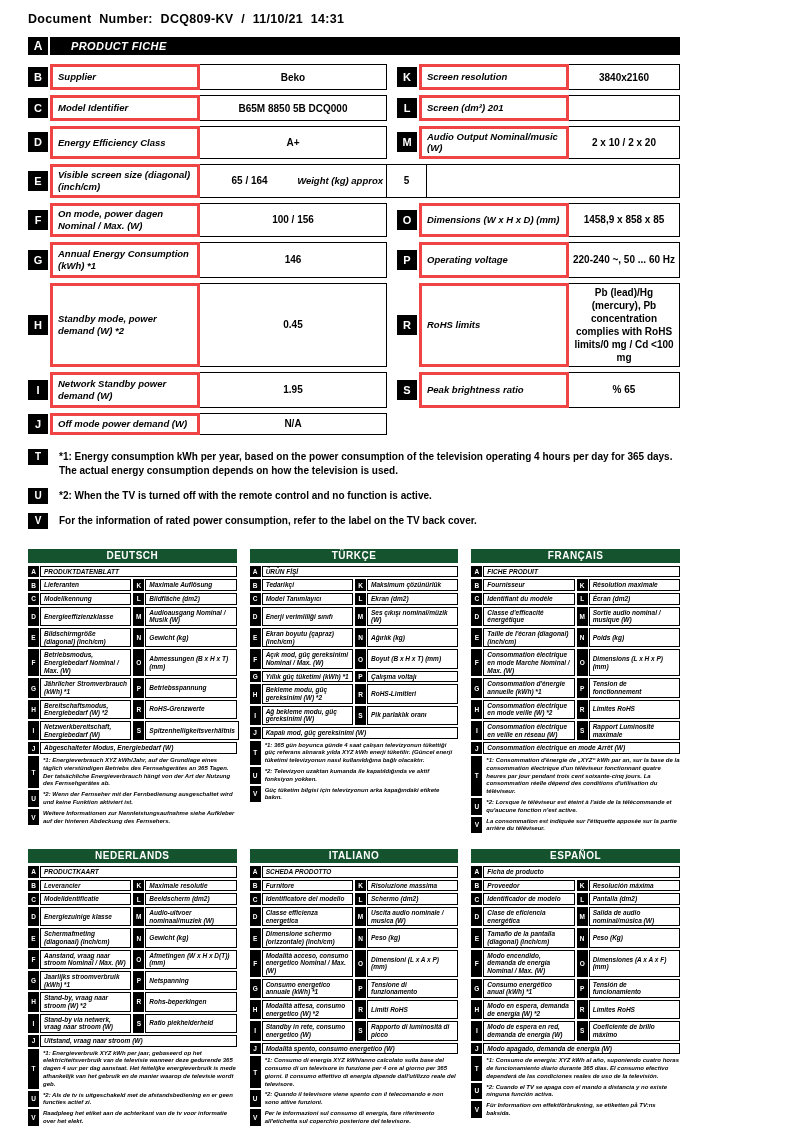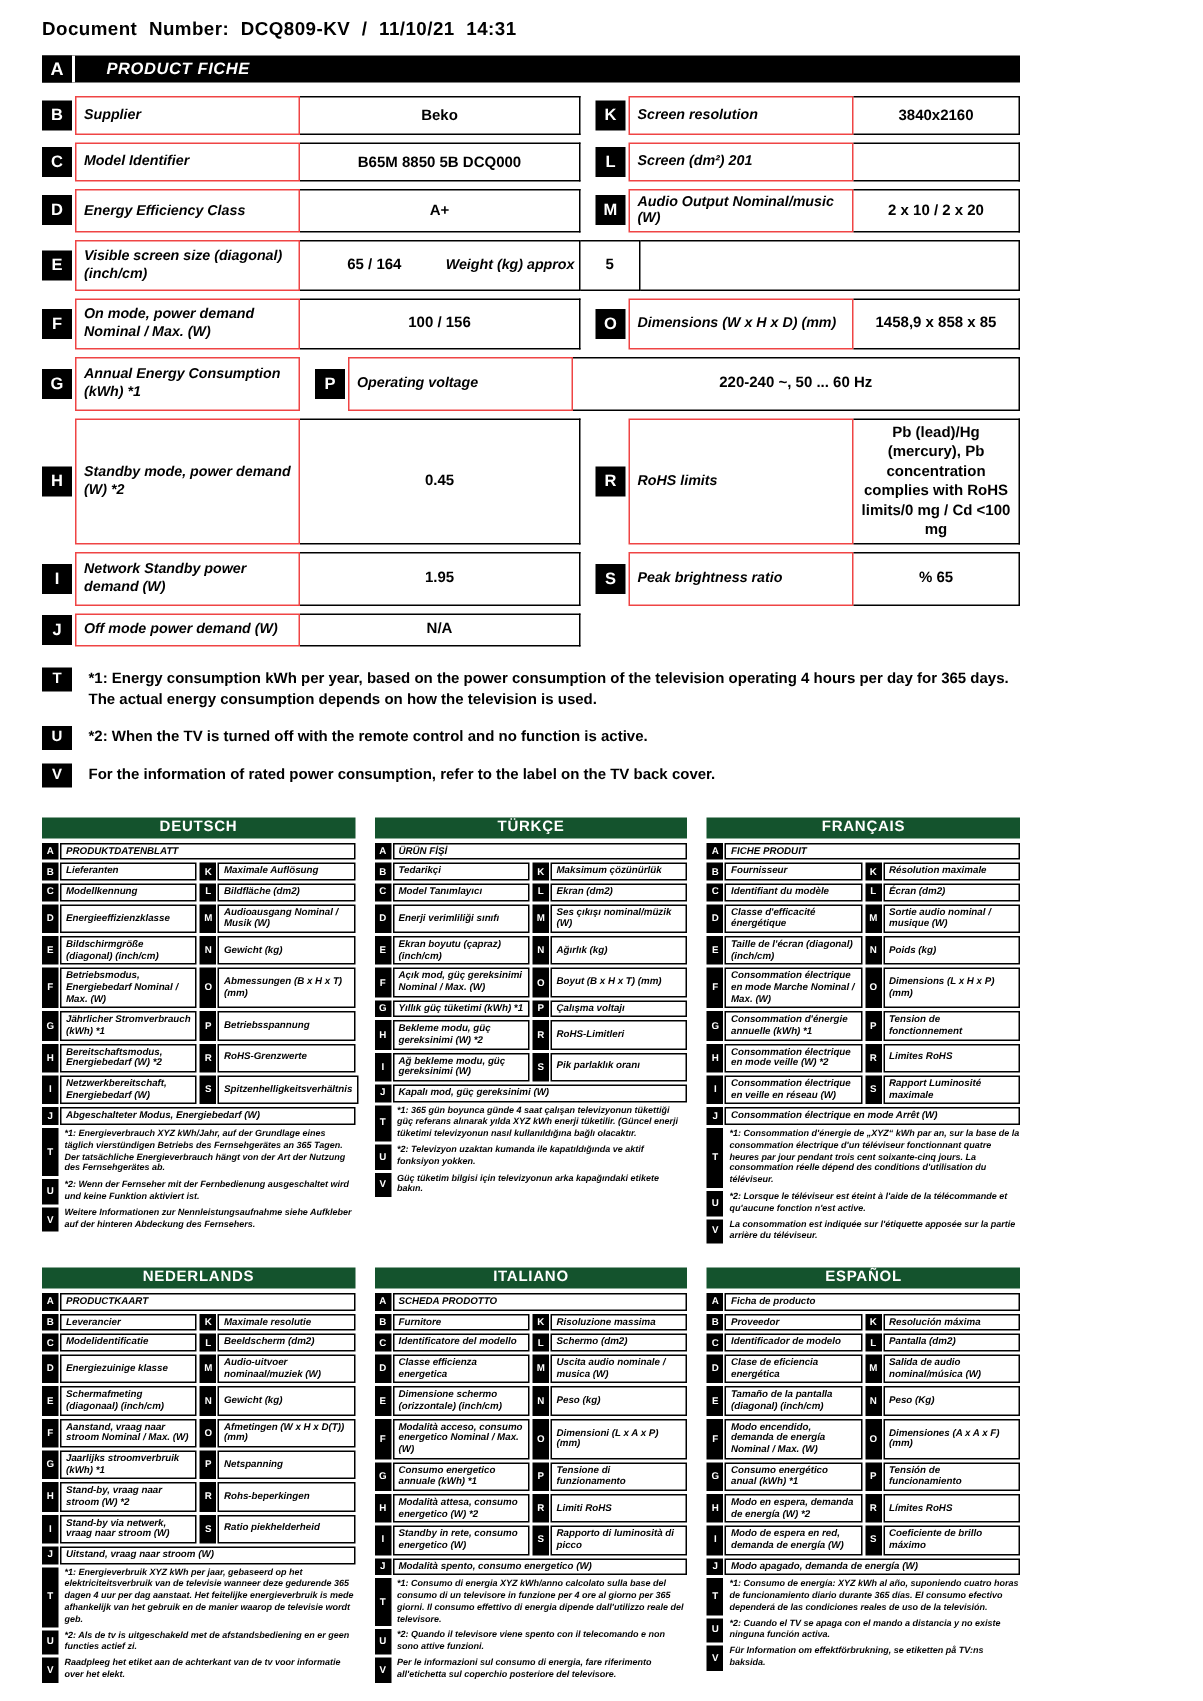--- a/index.html
+++ b/index.html
@@ -8,21 +8,21 @@
   .page{width:708px;height:1134px;padding:12px 28px 0}
   .doc-num{font-size:12.5px;font-weight:bold;letter-spacing:.3px;margin-bottom:11px;word-spacing:4px}
   
   .title-bar{display:flex;align-items:center;background:#000;height:18px;margin-bottom:9px}
   .abadge{width:22px;height:18px;background:#000;color:#fff;font-weight:bold;font-size:12px;display:flex;align-items:center;justify-content:center;border-right:2px solid #fff;flex:none}
   .ttext{color:#fff;font-style:italic;font-weight:bold;font-size:11px;margin-left:21px;letter-spacing:.4px}
   
   .mtable{display:flex;flex-direction:column}
   .mrow{display:flex;align-items:stretch;margin-bottom:5px}
   .badge{width:20px;height:20px;background:#000;color:#fff;font-weight:bold;font-size:11px;display:flex;align-items:center;justify-content:center;margin-right:2px;flex:none;align-self:center}
-  .lbl{width:150px;border:1px solid #ef4444;padding:2px 5px;font-weight:bold;font-style:italic;font-size:9.5px;line-height:1.2;display:flex;align-items:center;flex:none}
+  .lbl{width:150px;border:3px solid #ef4444;padding:2px 5px;font-weight:bold;font-style:italic;font-size:9.5px;line-height:1.2;display:flex;align-items:center;flex:none}
   .val{border:1px solid #000;border-left:none;padding:2px 4px;font-weight:bold;font-size:10px;line-height:1.3;display:flex;align-items:center;justify-content:center;text-align:center}
   .val.l{width:187px;flex:none}
   .val.r{flex:1}
   .colgap{width:10px;flex:none}
   .h26{min-height:26px}.h34{min-height:34px}.h36{min-height:36px}.h50{min-height:50px}.h22{min-height:22px}
   .vale{width:187px;flex:none;border:1px solid #000;border-left:none;display:flex;align-items:center;font-weight:bold;font-size:10px;padding:0 2px}
   .vale .vv{flex:1;text-align:center}
   .vale .wl{font-style:italic;white-space:nowrap;font-size:9.5px;padding-right:1px}
   .cell5{width:40px;flex:none;border:1px solid #000;border-left:none;display:flex;align-items:center;justify-content:center;font-weight:bold;font-size:10px}
   .cellempty{flex:1;border:1px solid #000;border-left:none}
@@ -94,31 +94,32 @@
       <div class="vale">
         <span class="vv">65 / 164</span>
         <span class="wl">Weight (kg) approx</span>
       </div>
       <div class="cell5">5</div>
       <div class="cellempty"></div>
     </div>
 
     <div class="mrow h34">
       <span class="badge">F</span>
-      <div class="lbl">On mode, power demand Nominal / Max. (W)</div>
+      <div class="lbl">On mode, power dagen Nominal / Max. (W)</div>
       <div class="val l">100 / 156</div>
       <span class="colgap"></span>
       <span class="badge">O</span>
       <div class="lbl">Dimensions (W x H x D) (mm)</div>
       <div class="val r">1458,9 x 858 x 85</div>
     </div>
 
     <div class="mrow h36">
       <span class="badge">G</span>
       <div class="lbl">Annual Energy Consumption (kWh) *1</div>
+      <div class="val l">146</div>
       <span class="colgap"></span>
       <span class="badge">P</span>
       <div class="lbl">Operating voltage</div>
       <div class="val r">220-240 ~, 50 ... 60 Hz</div>
     </div>
 
     <div class="mrow h50">
       <span class="badge">H</span>
       <div class="lbl">Standby mode, power demand (W) *2</div>
       <div class="val l">0.45</div>

